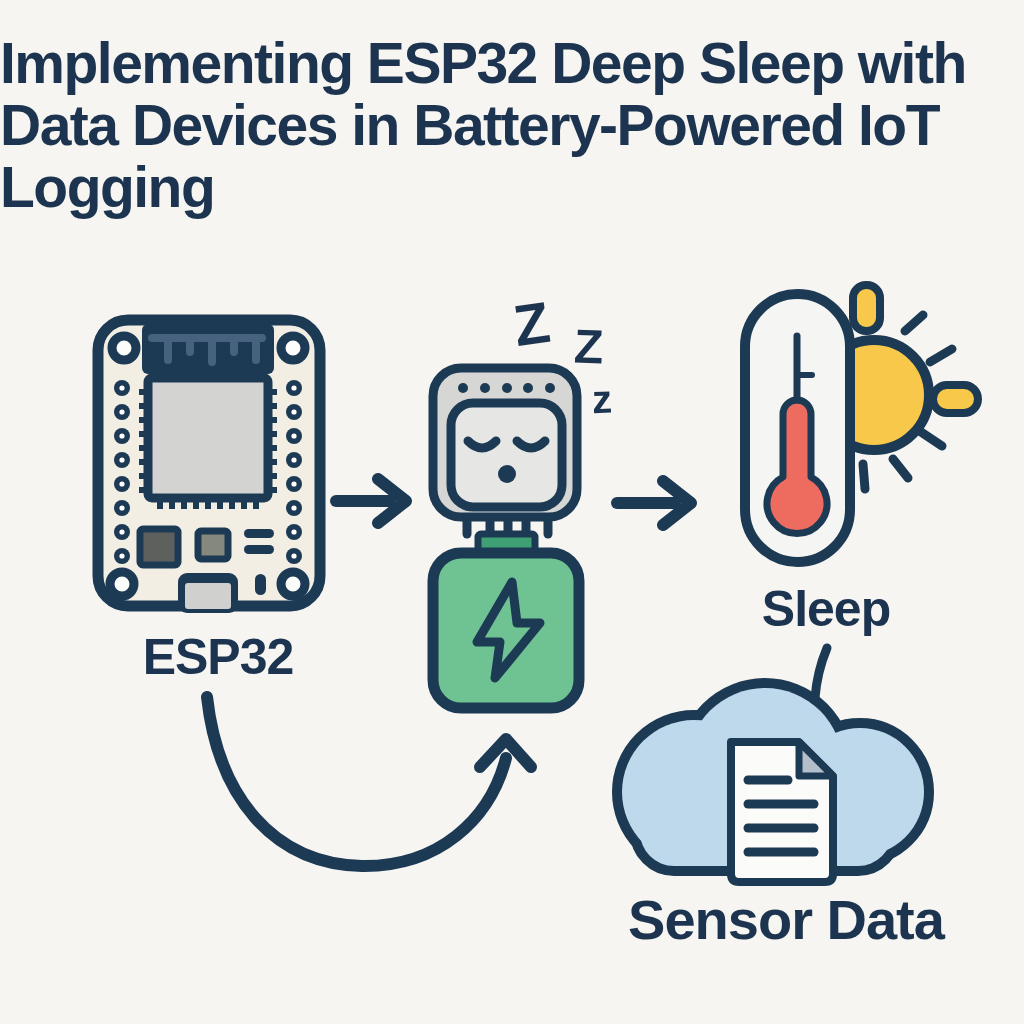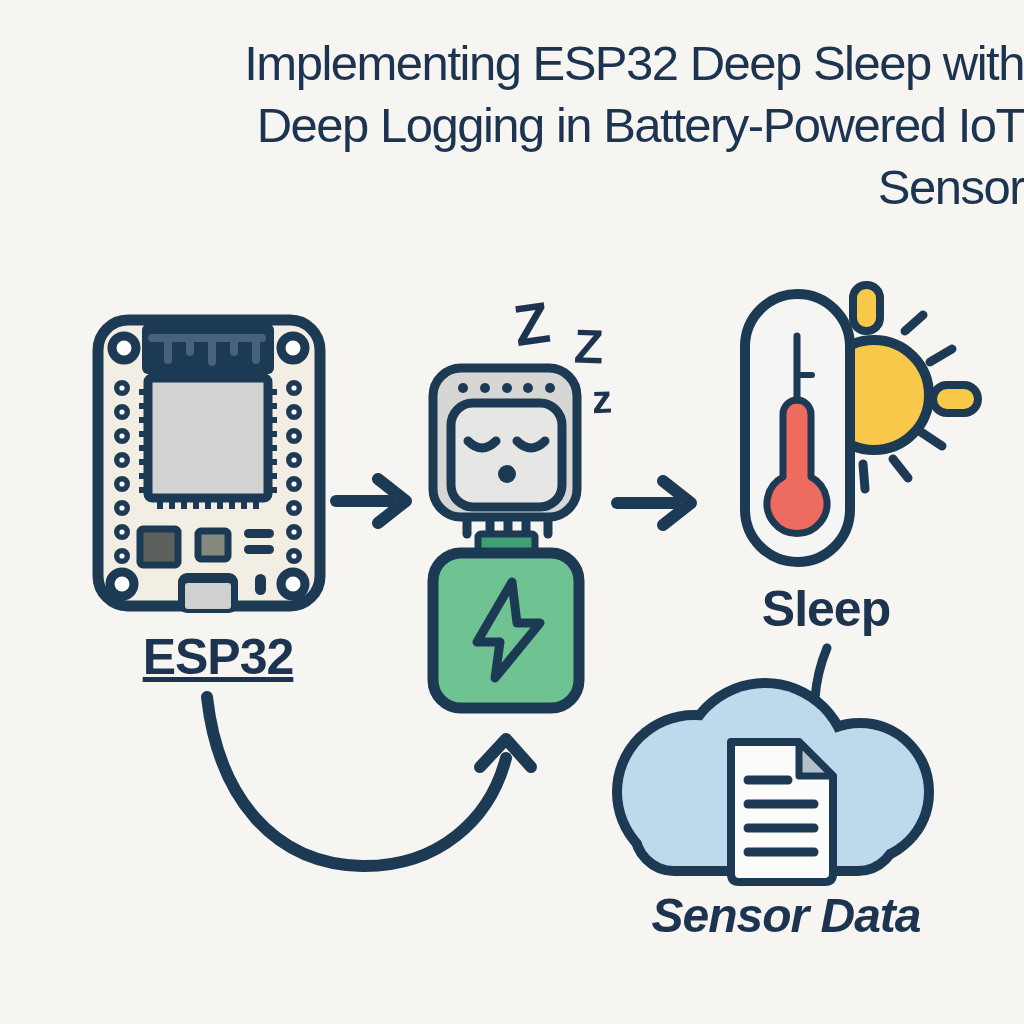--- a/index.html
+++ b/index.html
@@ -18,46 +18,46 @@
     --paper:#fbfbfa;
     --fold-gray:#b3bfc9;
     --bg:#f7f5f1;
   }
   html,body{margin:0;padding:0;}
   body{background:var(--bg);font-family:"Liberation Sans",sans-serif;}
   .stage{position:relative;width:1024px;height:1024px;background:var(--bg);overflow:hidden;}
   .art{position:absolute;left:0;top:0;width:1024px;height:1024px;}
   .title{
     position:absolute;top:32px;left:0;right:0;
-    text-align:right;font-weight:400;font-size:49px;line-height:62px;
+    text-align:left;font-weight:700;font-size:57px;line-height:62px;
     letter-spacing:-1.5px;color:var(--navy-text);
   }
   .label{
     position:absolute;font-weight:700;color:var(--navy-text);
     text-align:center;line-height:1;letter-spacing:-1px;
   }
-  .label-esp32{left:88px;width:260px;top:632px;font-size:50px;text-decoration:underline;}
+  .label-esp32{left:88px;width:260px;top:632px;font-size:50px;}
   .label-sensor{left:706px;width:240px;top:584px;font-size:50px;}
-  .label-sensor-data{left:606px;width:360px;top:892px;font-size:48px;font-style:italic;}
+  .label-sensor-data{left:606px;width:360px;top:892px;font-size:56px;}
   .z{
     position:absolute;font-weight:700;color:var(--navy-text);line-height:1;
   }
   .z1{left:514px;top:295px;font-size:58px;transform:rotate(-8deg);}
   .z2{left:574px;top:323px;font-size:48px;transform:rotate(2deg);}
   .z3{left:592px;top:379px;font-size:40px;transform:rotate(-2deg);}
 </style>
 </head>
 <body>
 
 <div class="stage">
 
   <div class="title">
     <div>Implementing ESP32 Deep Sleep with</div>
-    <div>Deep Logging in Battery-Powered IoT</div>
-    <div>Sensor</div>
+    <div>Data Devices in Battery-Powered IoT</div>
+    <div>Logging</div>
   </div>
 
   <svg class="art" viewBox="0 0 1024 1024">
 
     <g fill="none" stroke="var(--navy)" stroke-width="12" stroke-linecap="round" stroke-linejoin="round">
       <path d="M 207 697 C 218 795 272 864 362 866 C 438 867 490 820 506 758"></path>
       <path d="M 480 767 L 506 739 L 531 767"></path>
     </g>
 
     <g>

